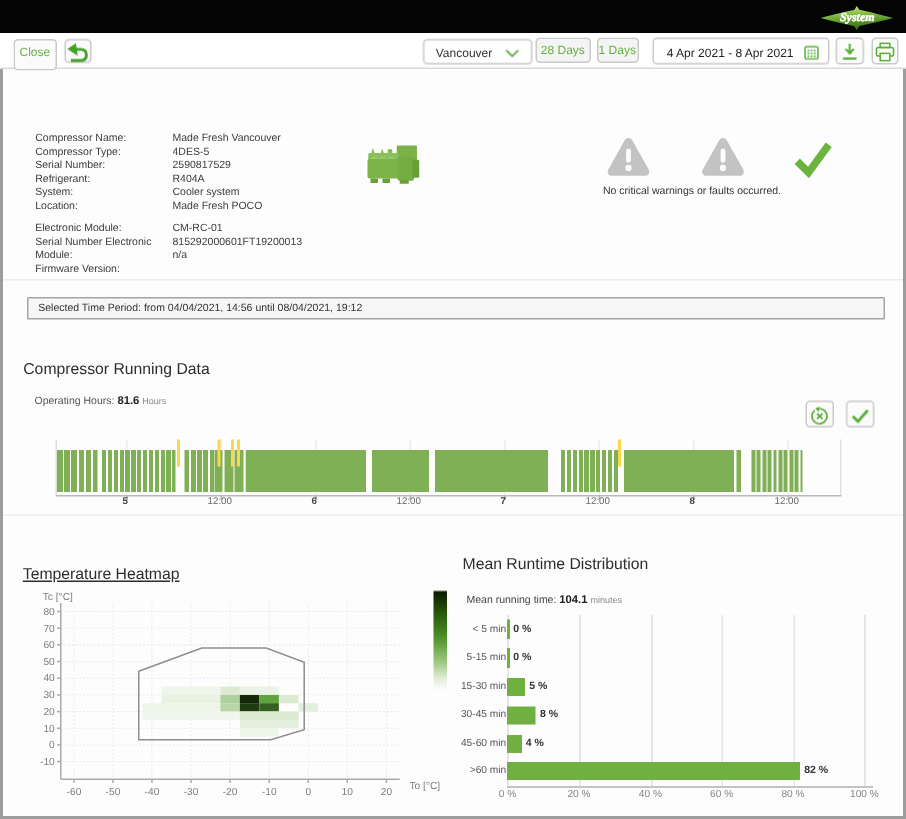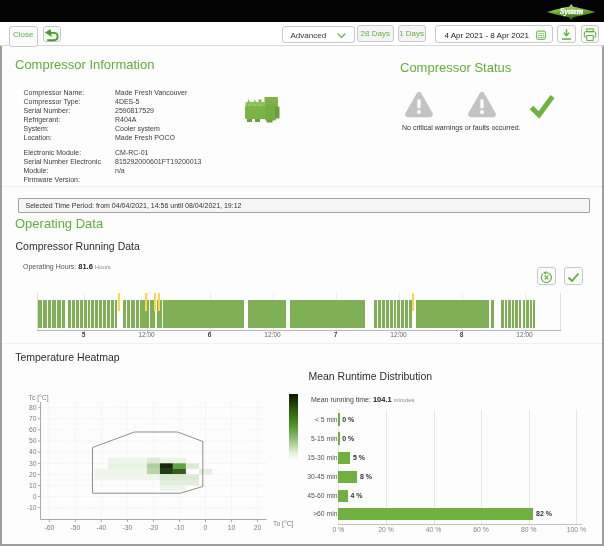--- a/index.html
+++ b/index.html
@@ -40,21 +40,21 @@
 
   <div id="toolbar">
     <div class="btn" style="left:9px; top:3.5px; width:28.5px; height:21px; line-height:15px;">Close</div>
     <div class="btn" style="left:42.5px; top:3.5px; width:18.5px; height:16.5px;">
       <svg width="15" height="14" viewBox="0 0 15 14" style="margin-top:1.5px;">
         <path d="M5,4.9 L9.8,4.9 C12.3,4.9 13.6,6.4 13.6,8.6 C13.6,10.8 12.3,12.3 9.8,12.3 L3.2,12.3" fill="none" stroke="#44a029" stroke-width="1.9"></path>
         <path d="M0.9,4.6 L6.6,0.9 L7.8,9.1 Z" fill="#44a029"></path>
       </svg>
     </div>
     <div class="btn" style="left:281.5px; top:3.5px; width:73px; height:17.5px; background:#fff; color:#333; text-align:left;">
-      <span style="position:absolute; left:8px; top:4px; font-size:8px; color:#333;">Advanced</span>
+      <span style="position:absolute; left:8px; top:4px; font-size:8px; color:#333;">Vancouver</span>
       <svg width="9" height="6" viewBox="0 0 9 6" style="position:absolute; right:8px; top:6px;">
         <path d="M0.5,0.5 L4.5,4.5 L8.5,0.5" fill="none" stroke="#6ab04c" stroke-width="1.2"></path>
       </svg>
     </div>
     <div class="btn" style="left:356.5px; top:3px; width:37.5px; height:17px; line-height:16px; background:#f4f4f4; font-size:8px;">28 Days</div>
     <div class="btn" style="left:397.5px; top:3px; width:28px; height:17px; line-height:16px; background:#f4f4f4; font-size:8px; white-space:nowrap;">1 Days</div>
     <div class="btn" style="left:434.5px; top:3px; width:118.5px; height:17.5px; background:#fff;">
       <span style="position:absolute; left:9px; top:4.5px; font-size:8px; color:#222;">4 Apr 2021 - 8 Apr 2021</span>
       <svg width="10" height="10" viewBox="0 0 10 10" style="position:absolute; right:6px; top:3.5px;">
         <rect x="0.7" y="1.1" width="8.6" height="8.2" rx="1" fill="none" stroke="#5aae38" stroke-width="1"></rect>
@@ -77,22 +77,20 @@
     </div>
     <div class="btn" style="left:580.5px; top:2.5px; width:18.5px; height:18.5px;">
       <svg width="14" height="14" viewBox="0 0 14 14" style="margin-top:2px;">
         <rect x="3.8" y="0.9" width="6.4" height="2.8" fill="none" stroke="#5aae38" stroke-width="1"></rect>
         <rect x="1.3" y="3.7" width="11.4" height="5.6" rx="1.2" fill="none" stroke="#5aae38" stroke-width="1"></rect>
         <rect x="3.8" y="7.6" width="6.4" height="4.8" fill="#fff" stroke="#5aae38" stroke-width="1"></rect>
       </svg>
     </div>
   </div>
 
-  <div class="hdg" style="left:13px; top:57.2px;">Compressor Information</div>
-  <div class="hdg" style="left:398px; top:60.2px;">Compressor Status</div>
 
   <div id="info">
   <div class="lbl" style="left:21.5px; top:89.3px;">Compressor Name:</div>
   <div class="lbl" style="left:113px; top:89.3px;">Made Fresh Vancouver</div>
   <div class="lbl" style="left:21.5px; top:98.2px;">Compressor Type:</div>
   <div class="lbl" style="left:113px; top:98.2px;">4DES-5</div>
   <div class="lbl" style="left:21.5px; top:107.1px;">Serial Number:</div>
   <div class="lbl" style="left:113px; top:107.1px;">2590817529</div>
   <div class="lbl" style="left:21.5px; top:116.0px;">Refrigerant:</div>
   <div class="lbl" style="left:113px; top:116.0px;">R404A</div>
@@ -141,21 +139,20 @@
   </svg>
   <div class="lbl" style="left:400px; top:123.5px; white-space:nowrap; font-size:7px; color:#333;">No critical warnings or faults occurred.</div>
 
   <div class="abs" style="left:0px; top:185.5px; width:600px; height:1px; background:#ededed;"></div>
   <div class="abs" style="left:0px; top:343px; width:600px; height:1px; background:#f0f0f0;"></div>
 
   <div class="abs" style="left:15.5px; top:198px; width:572px; height:14.5px; background:#f6f6f6; border:1px solid #a3a3a3; border-radius:1px;">
     <span style="position:absolute; left:7px; top:3px; font-size:7px; color:#333;">Selected Time Period: from 04/04/2021, 14:56 until 08/04/2021, 19:12</span>
   </div>
 
-  <div class="hdg" style="left:13px; top:216.4px;">Operating Data</div>
   <div class="sub" style="left:13.5px; top:239.9px;">Compressor Running Data</div>
 
   <div class="lbl" style="left:21px; top:261.5px; font-size:7px; color:#555;">Operating Hours: <b style="color:#222; font-size:7.5px;">81.6</b> <span style="font-size:6px; color:#888;">Hours</span></div>
 
   <div class="btn" style="left:534.5px; top:267px; width:19.5px; height:18px;">
     <svg width="13" height="13" viewBox="0 0 13 13" style="margin-top:2.5px;">
       <path d="M3.2,2.6 A5 5 0 1 0 6.5,1.5" fill="none" stroke="#5aae38" stroke-width="1.1"></path>
       <path d="M6.7,0.2 L3.4,1.2 L5.8,3.6" fill="#5aae38"></path>
       <path d="M4.7,4.7 L8.3,8.3 M8.3,4.7 L4.7,8.3" stroke="#5aae38" stroke-width="1.2"></path>
     </svg>
@@ -205,21 +202,21 @@
   <div class="abs" style="left:333.5px; top:329.5px; width:1px; height:3px; background:#b9b9b9;"></div>
   <div class="abs" style="left:318.5px; top:331.2px; width:30px; text-align:center; font-size:6.5px; font-weight:bold; color:#444;">7</div>
   <div class="abs" style="left:396.5px; top:329.5px; width:1px; height:3px; background:#b9b9b9;"></div>
   <div class="abs" style="left:381.5px; top:331.2px; width:30px; text-align:center; font-size:6.5px; font-weight:normal; color:#666;">12:00</div>
   <div class="abs" style="left:459.5px; top:329.5px; width:1px; height:3px; background:#b9b9b9;"></div>
   <div class="abs" style="left:444.5px; top:331.2px; width:30px; text-align:center; font-size:6.5px; font-weight:bold; color:#444;">8</div>
   <div class="abs" style="left:522.5px; top:329.5px; width:1px; height:3px; background:#b9b9b9;"></div>
   <div class="abs" style="left:507.5px; top:331.2px; width:30px; text-align:center; font-size:6.5px; font-weight:normal; color:#666;">12:00</div>
   </div>
 
-  <div class="sub" style="left:13.2px; top:351px;">Temperature Heatmap</div>
+  <div class="sub" style="left:13.2px; top:377px;text-decoration:underline;">Temperature Heatmap</div>
   <div id="heatmap">
   <svg class="abs" style="left:20px; top:390px; transform:translateZ(0);" width="278" height="156" viewBox="0 0 278 156">
   <line x1="27.3" y1="12" x2="27.3" y2="129.5" stroke="#e7e7e7" stroke-width="0.7" stroke-dasharray="1,1.5"></line>
   <line x1="53.3" y1="12" x2="53.3" y2="129.5" stroke="#e7e7e7" stroke-width="0.7" stroke-dasharray="1,1.5"></line>
   <line x1="79.3" y1="12" x2="79.3" y2="129.5" stroke="#e7e7e7" stroke-width="0.7" stroke-dasharray="1,1.5"></line>
   <line x1="105.4" y1="12" x2="105.4" y2="129.5" stroke="#e7e7e7" stroke-width="0.7" stroke-dasharray="1,1.5"></line>
   <line x1="131.4" y1="12" x2="131.4" y2="129.5" stroke="#e7e7e7" stroke-width="0.7" stroke-dasharray="1,1.5"></line>
   <line x1="157.5" y1="12" x2="157.5" y2="129.5" stroke="#e7e7e7" stroke-width="0.7" stroke-dasharray="1,1.5"></line>
   <line x1="183.5" y1="12" x2="183.5" y2="129.5" stroke="#e7e7e7" stroke-width="0.7" stroke-dasharray="1,1.5"></line>
   <line x1="209.5" y1="12" x2="209.5" y2="129.5" stroke="#e7e7e7" stroke-width="0.7" stroke-dasharray="1,1.5"></line>

